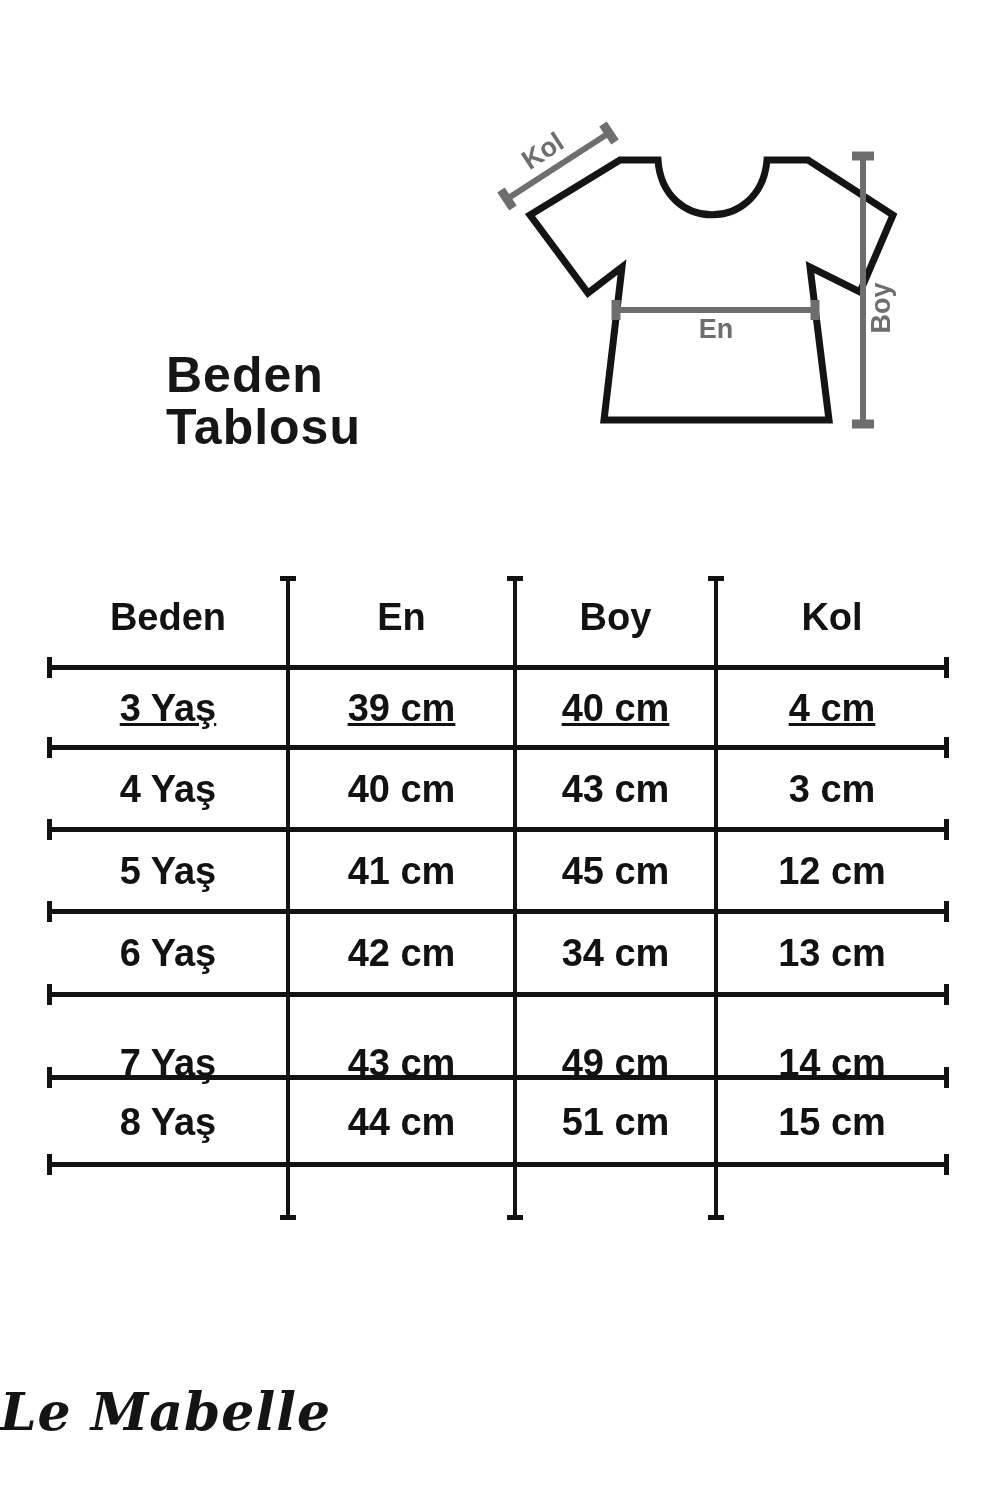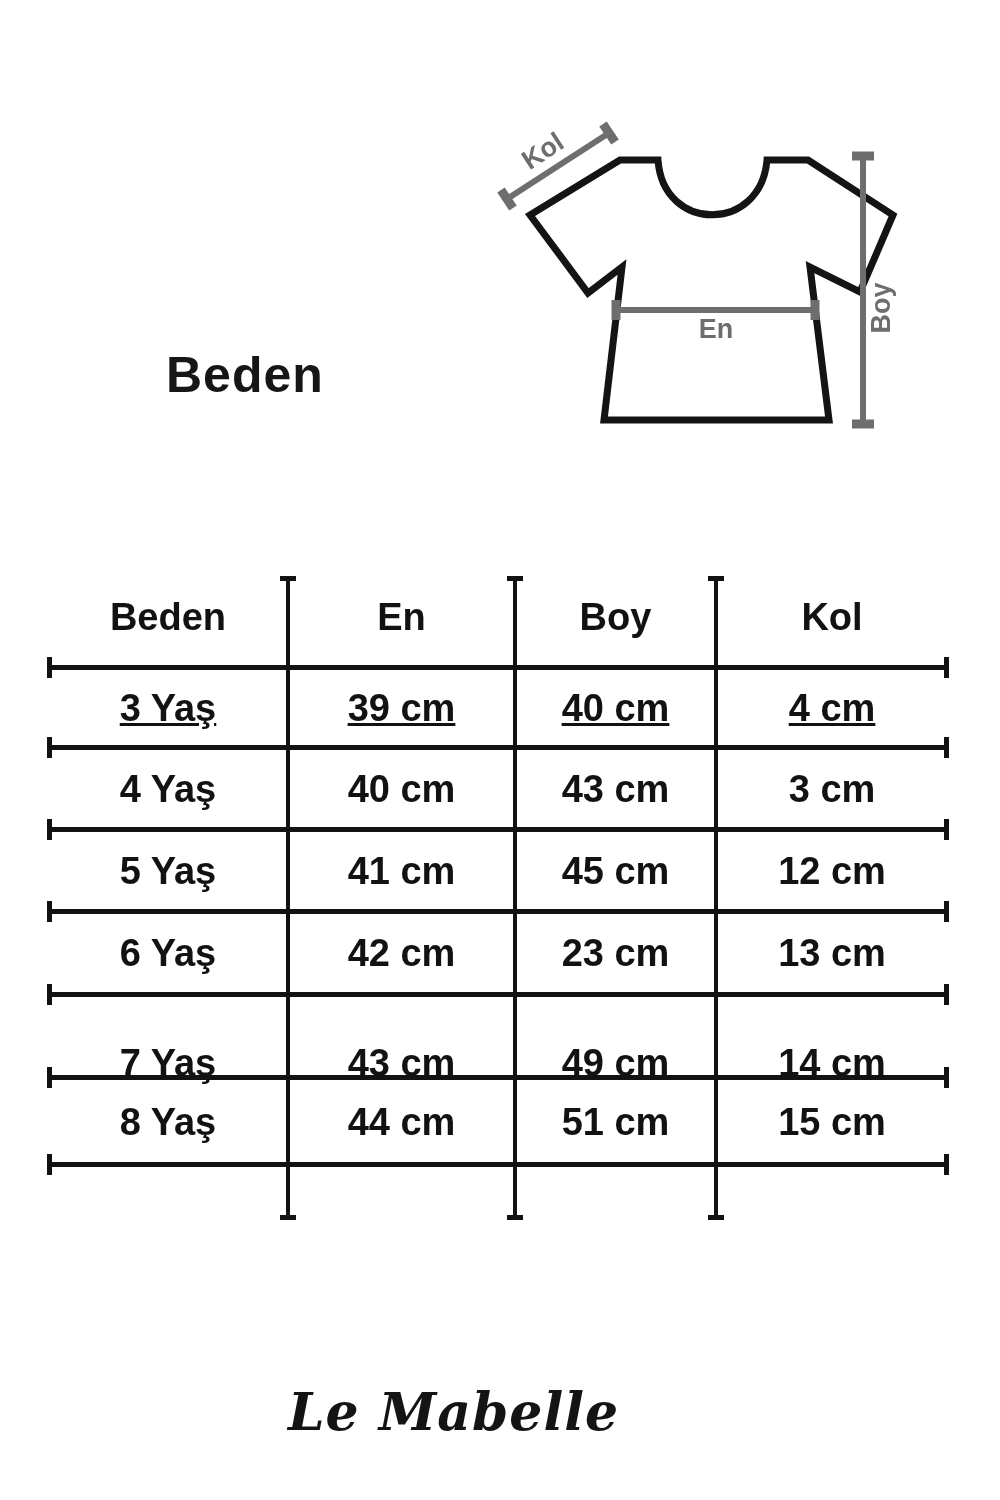--- a/index.html
+++ b/index.html
@@ -51,21 +51,20 @@
   .r0{top:685px;text-decoration:underline;}
   .r1{top:766px;}
   .r2{top:848px;}
   .r3{top:930px;}
   .r4{top:1013px;margin-top:27px;}
   .r5{top:1099px;text-align:center;}
 
   
   .brand{
     position:absolute;left:0;top:1381px;width:907px;
-    text-align:center;
     font-family:"DejaVu Serif",serif;
     font-style:italic;font-weight:700;
     font-size:52px;color:#141414;
     letter-spacing:1px;
   }
 </style>
 </head>
 <body>
 
 <div class="page">
@@ -93,20 +92,21 @@
       <line x1="852" y1="156" x2="874" y2="156" stroke-width="9"></line>
       <line x1="852" y1="424" x2="874" y2="424" stroke-width="9"></line>
     </g>
   </svg>
   <div class="diagram-label label-kol">Kol</div>
   <div class="diagram-label label-en">En</div>
   <div class="diagram-label label-boy">Boy</div>
 
   <div class="title">
     <div>Beden</div>
+    <div>Tablosu</div>
   </div>
 
   <div>
 
     <div class="hline" style="top:665px"></div>
     <div class="hline" style="top:745px"></div>
     <div class="hline" style="top:827px"></div>
     <div class="hline" style="top:909px"></div>
     <div class="hline" style="top:992px"></div>
     <div class="hline" style="top:1075px"></div>
@@ -131,21 +131,21 @@
     <div class="cell r1 c2">43 cm</div>
     <div class="cell r1 c3">3 cm</div>
 
     <div class="cell r2 c0">5 Yaş</div>
     <div class="cell r2 c1">41 cm</div>
     <div class="cell r2 c2">45 cm</div>
     <div class="cell r2 c3">12 cm</div>
 
     <div class="cell r3 c0">6 Yaş</div>
     <div class="cell r3 c1">42 cm</div>
-    <div class="cell r3 c2">23 cm</div>
+    <div class="cell r3 c2">34 cm</div>
     <div class="cell r3 c3">13 cm</div>
 
     <div class="cell r4 c0">7 Yaş</div>
     <div class="cell r4 c1">43 cm</div>
     <div class="cell r4 c2">49 cm</div>
     <div class="cell r4 c3">14 cm</div>
 
     <div class="cell r5 c0">8 Yaş</div>
     <div class="cell r5 c1">44 cm</div>
     <div class="cell r5 c2">51 cm</div>

